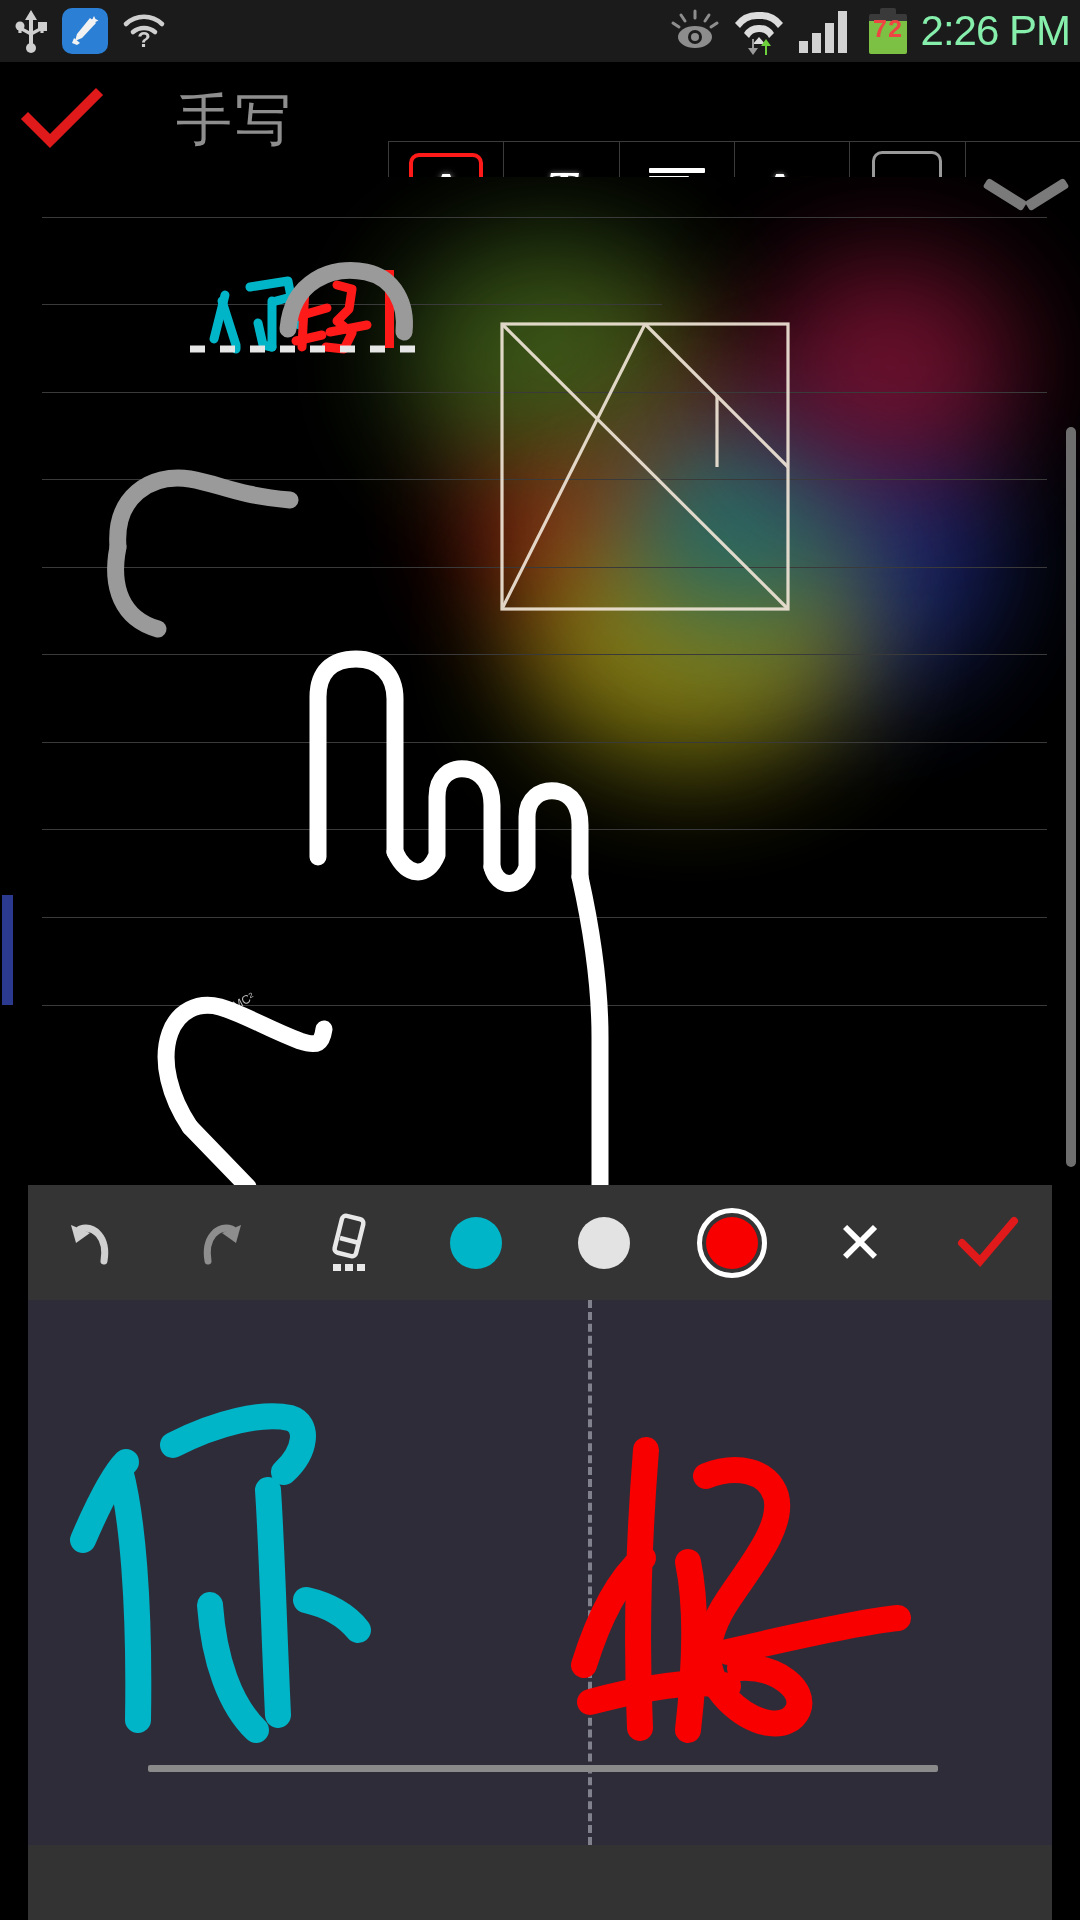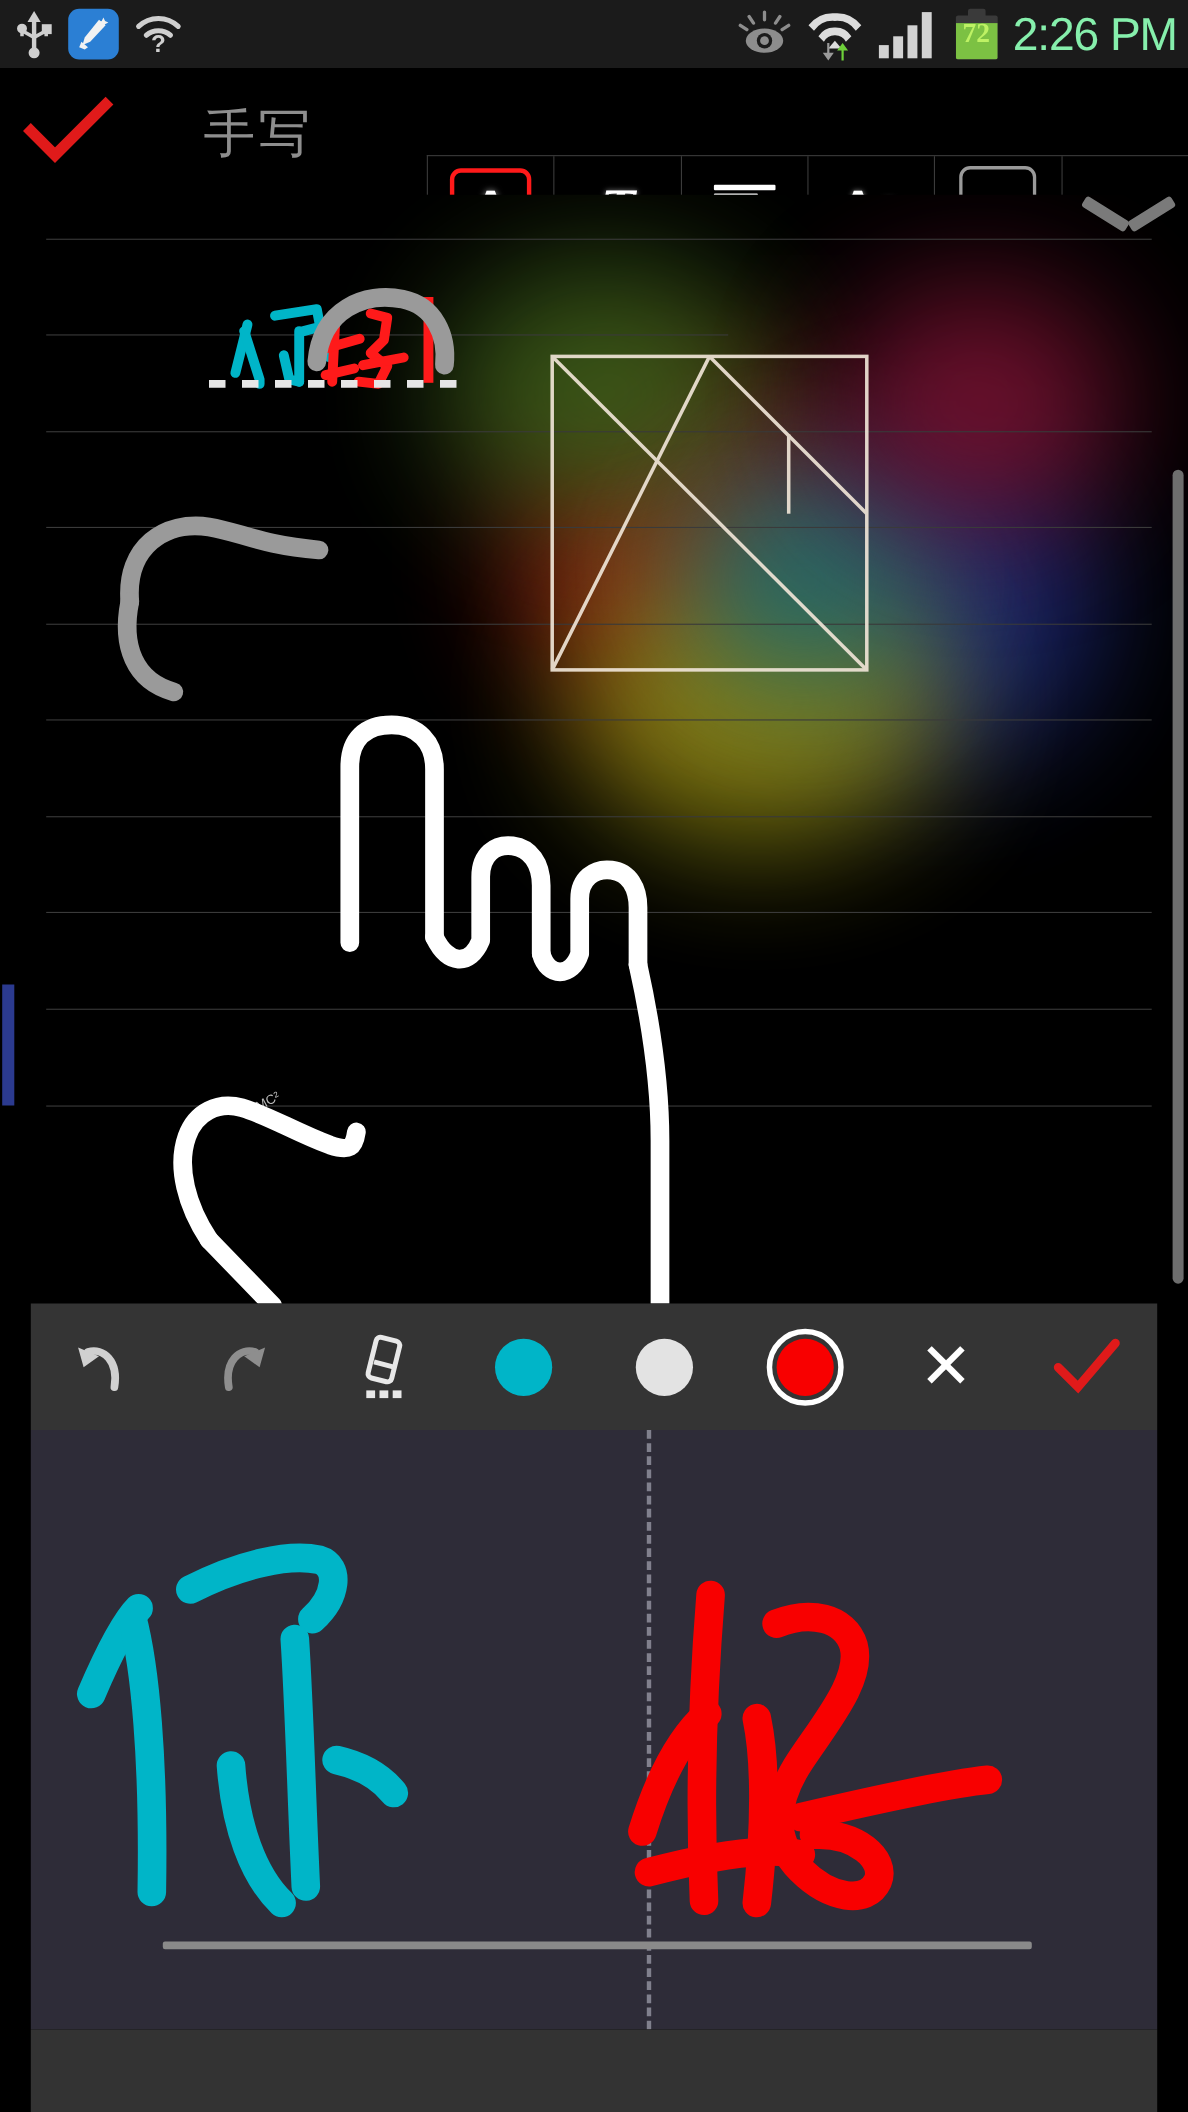--- a/index.html
+++ b/index.html
@@ -28,39 +28,39 @@
     position:relative; width:42px; height:46px;
     display:flex; align-items:flex-end; justify-content:center;
   }
   .batt-body {
     position:absolute; left:2px; top:6px; width:38px; height:40px;
     background:#3a3a3a; border-radius:2px; overflow:hidden;
   }
   .batt-fill { position:absolute; left:0; bottom:0; width:100%; height:82%; background:#7cc143; }
   .batt-cap { position:absolute; left:13px; top:0px; width:16px; height:7px; background:#3a3a3a; border-radius:2px 2px 0 0;}
   .batt-num {
-    position:relative; z-index:3; font-size:25px; color:#bef264;
+    position:relative; z-index:3; font-size:25px; color:#ef4444;
     font-weight:bold; line-height:46px; width:100%; text-align:center;
-    font-family:Liberation Serif, serif;
+    font-family:Liberation Mono, monospace;
   }
   .clock { font-size:42px; color:#86efac; letter-spacing:-1px; line-height:62px; padding-right:4px;}
 
   
   .topbar {
     position:absolute; left:0; top:62px; width:1080px; height:115px;
     background:#000;
   }
   .tb-check {
     position:absolute; left:14px; top:22px; width:96px; height:74px;
     display:flex; align-items:center; justify-content:center; cursor:pointer;
   }
   .tb-title {
     position:absolute; left:150px; top:22px; width:170px; height:74px;
     display:flex; align-items:center; justify-content:center;
-    color:#8e8e8e; font-size:47px; letter-spacing:3px;
+    color:#8e8e8e; font-size:56px; letter-spacing:3px;
     font-family:"DejaVu Sans", sans-serif;
   }
   .fmtbar {
     position:absolute; left:388px; top:79px; width:692px; height:98px;
     display:flex; border:1px solid #3b3b3b; border-right:none;
   }
   .fmt-cell {
     flex:1; position:relative; border-right:1px solid #3b3b3b;
     display:flex; align-items:center; justify-content:center; cursor:pointer;
   }

